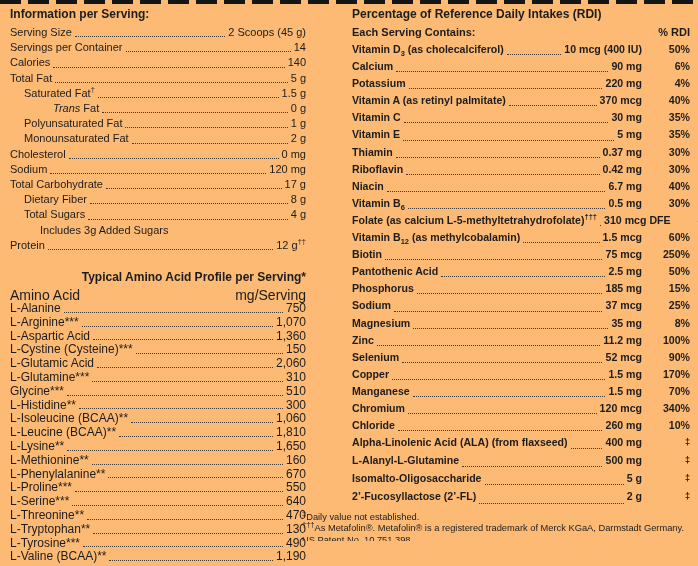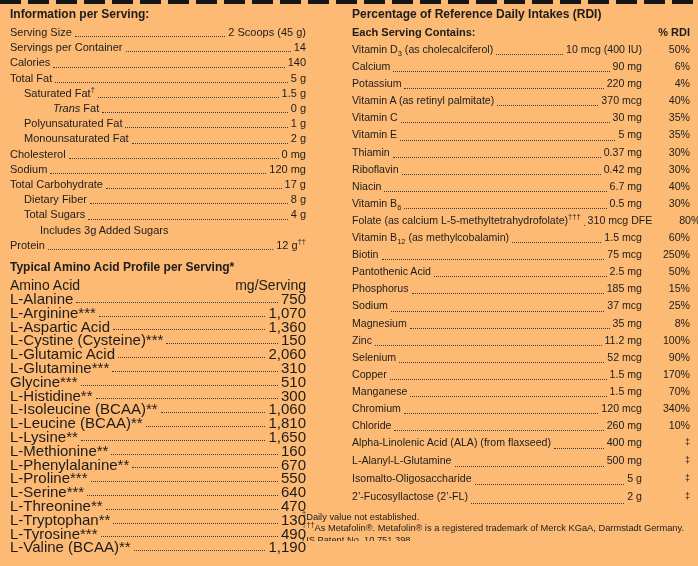--- a/index.html
+++ b/index.html
@@ -10,29 +10,29 @@
   }
   .page{position:relative;width:698px;height:566px;overflow:hidden;background:#fdba74;}
   .cutline{
     position:absolute;top:0;left:0;right:0;height:4px;
     background:repeating-linear-gradient(90deg,#151515 0 21px,transparent 21px 28px);
   }
   .cols{display:flex;padding:7px 8px 0 10px;}
   .col-left{width:296px;flex:none;}
   .col-right{flex:1;margin-left:46px;min-width:0;}
   .h1{font-weight:bold;font-size:12px;line-height:15px;margin-bottom:3px;white-space:nowrap;}
-  .amino-title{margin-top:7px;}
+  .amino-title{margin-top:17px;text-align:right;}
   .colhead{display:flex;justify-content:space-between;font-size:14px;line-height:14px;}
   .rdi-head{font-weight:bold;font-size:11px;margin-bottom:2px;}
   .nutri{font-size:11px;}
   .nutri .row{line-height:15.2px;}
-  .amino{font-size:15px;}
+  .amino{font-size:12px;}
   .amino .row{line-height:13.8px;}
   .rdirows{font-size:10.6px;}
-  .rdirows .row{line-height:17.1px;}
+  .rdirows .row{line-height:17.1px;font-weight:bold;}
   .row{display:flex;}
   .row.ind1{padding-left:14px;}
   .row.ind2{padding-left:30px;}
   .lbl{white-space:nowrap;}
   .dots{flex:1;min-width:3px;position:relative;margin:0 2px;}
   .dots::after{
     content:"";position:absolute;left:1px;right:1px;bottom:3px;
     border-bottom:1.6px dotted #3a3a3a;
   }
   .val{white-space:nowrap;text-align:right;}

